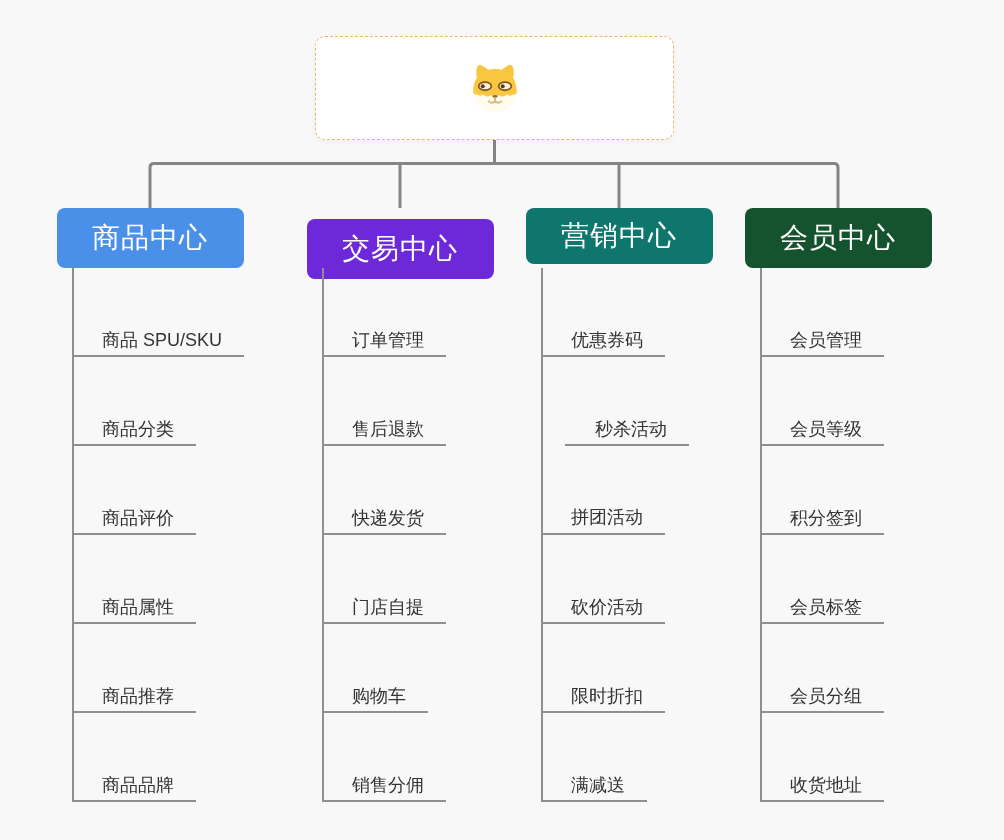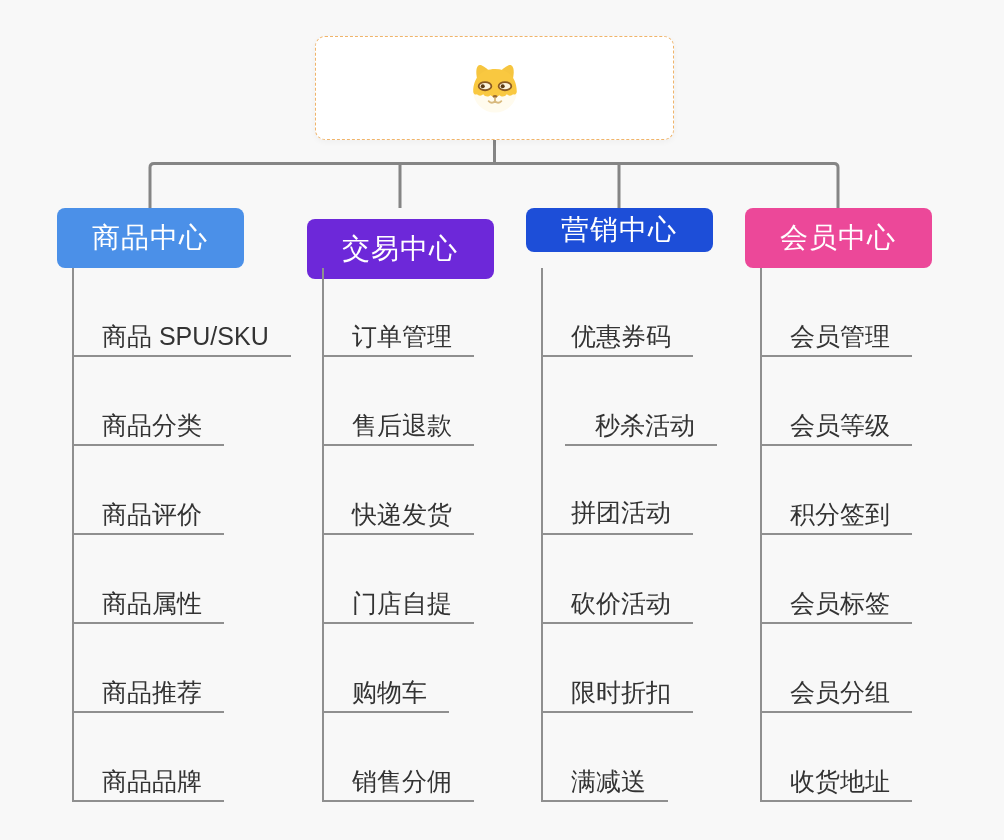--- a/index.html
+++ b/index.html
@@ -35,21 +35,21 @@
   .branch-line {
     position: absolute; width: 2px; background: var(--leaf-line);
   }
 
   .leaf {
     position: absolute; height: 40px; white-space: nowrap;
     display: flex; align-items: flex-end;
     padding: 0 22px 6px 30px;
     border-bottom: 2px solid var(--leaf-line);
   }
-  .leaf-label { font-size: 25px; color: var(--leaf-text); line-height: 1; }
+  .leaf-label { font-size: 18px; color: var(--leaf-text); line-height: 1; }
 </style>
 </head>
 <body>
 
 <div class="canvas" id="stage">
 
   <svg class="connectors" width="1004" height="840" aria-hidden="true">
     <path class="conn" d="M494.5 140 V163.5"></path>
     <path class="conn" d="M150 208 V167.5 Q150 163.5 154 163.5 H834 Q838 163.5 838 167.5 V208"></path>
     <path class="conn" d="M400 163.5 V208"></path>
@@ -123,21 +123,21 @@
   </div>
 
   <div class="leaf" style="left: 322px; top: 673px;">
     <span class="leaf-label">购物车</span>
   </div>
 
   <div class="leaf" style="left: 322px; top: 762px;">
     <span class="leaf-label">销售分佣</span>
   </div>
 
-  <div class="branch-box" style="left: 525.5px; top: 208px; width: 187px; height: 44px; background: #1d4ed8;">
+  <div class="branch-box" style="left: 525.5px; top: 208px; width: 187px; height: 56px; background: #0f766e;">
     <span class="branch-label">营销中心</span>
   </div>
   <div class="branch-line" style="left: 541px; top: 268px; height: 533px;"></div>
 
   <div class="leaf" style="left: 541px; top: 317px;">
     <span class="leaf-label">优惠券码</span>
   </div>
 
   <div class="leaf" style="left: 565px; top: 406px;">
     <span class="leaf-label">秒杀活动</span>
@@ -152,21 +152,21 @@
   </div>
 
   <div class="leaf" style="left: 541px; top: 673px;">
     <span class="leaf-label">限时折扣</span>
   </div>
 
   <div class="leaf" style="left: 541px; top: 762px;">
     <span class="leaf-label">满减送</span>
   </div>
 
-  <div class="branch-box" style="left: 744.5px; top: 208px; width: 187px; height: 60px; background: #ec4899;">
+  <div class="branch-box" style="left: 744.5px; top: 208px; width: 187px; height: 60px; background: #14532d;">
     <span class="branch-label">会员中心</span>
   </div>
   <div class="branch-line" style="left: 760px; top: 268px; height: 533px;"></div>
 
   <div class="leaf" style="left: 760px; top: 317px;">
     <span class="leaf-label">会员管理</span>
   </div>
 
   <div class="leaf" style="left: 760px; top: 406px;">
     <span class="leaf-label">会员等级</span>

